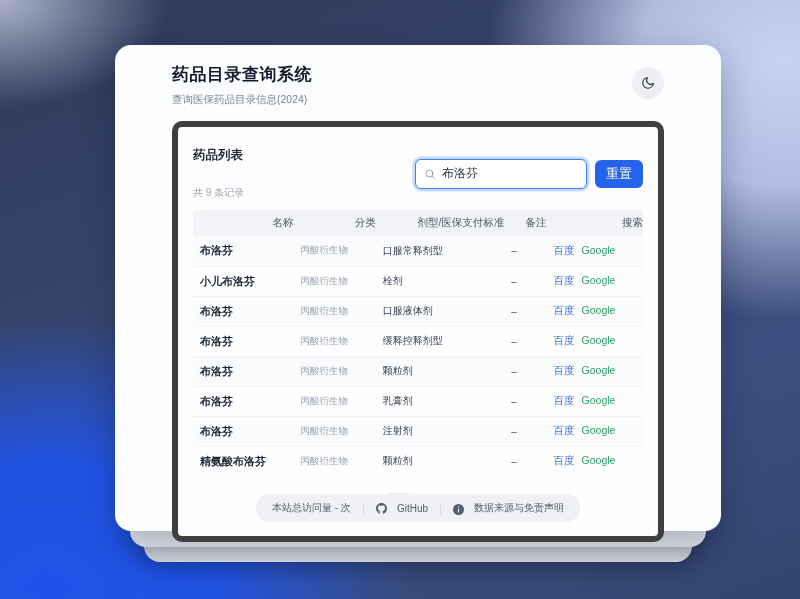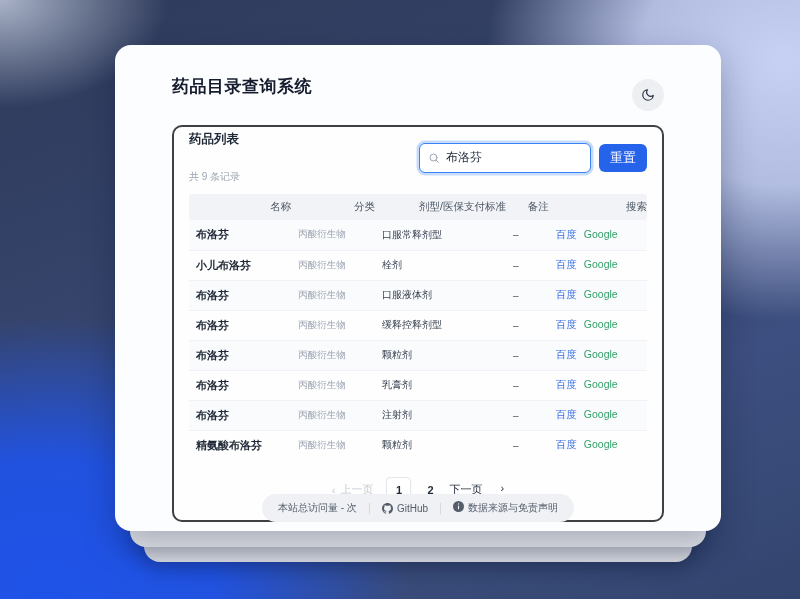--- a/index.html
+++ b/index.html
@@ -26,32 +26,32 @@
   
   .stack{position:absolute;border-radius:16px}
   .stack-2{left:144px;top:90px;width:548px;height:472px;background:linear-gradient(#f2f3f6,#dfe1e7);box-shadow:0 8px 18px rgba(8,18,48,.25)}
   .stack-1{left:130px;top:70px;width:576px;height:477px;background:linear-gradient(#f8f9fb,#e8eaee);box-shadow:0 8px 18px rgba(8,18,48,.22)}
   .card{
     position:absolute;left:115px;top:45px;width:606px;height:486px;
     background:#fcfdfe;border-radius:16px;
     box-shadow:0 14px 34px rgba(8,18,48,.28);
     padding:14px 57px 0;
   }
-  .card-head{display:flex;justify-content:space-between;align-items:flex-start;margin-top:16px}
+  .card-head{display:flex;justify-content:space-between;align-items:flex-start;margin-top:4px}
   .page-title{font-size:17px;font-weight:700;color:#141c2e;letter-spacing:.5px}
   .page-subtitle{margin-top:7px;font-size:10.5px;color:#7b8494}
   .theme-btn{
     width:32px;height:32px;border-radius:50%;border:none;background:#edeff2;
     display:flex;align-items:center;justify-content:center;cursor:pointer;margin-top:4px;flex:none;
   }
   .theme-btn svg{width:14px;height:14px;stroke:#2b3345;fill:none;stroke-width:2;stroke-linecap:round;stroke-linejoin:round}
 
   .panel{
-    margin-top:14px;border:2px solid #404040;border-radius:10px;background:#fefefe;
-    padding:0 15px 18px;
+    margin-top:14px;border:6px solid #404040;border-radius:10px;background:#fefefe;
+    padding:16px 15px 18px;
   }
   .panel-head{display:flex;justify-content:space-between;align-items:center;padding:4px 0 10px}
   .panel-title{font-size:12.5px;font-weight:700;color:var(--ink)}
   .record-count{margin-top:22px;font-size:10px;color:var(--muted)}
   .search-area{display:flex;align-items:center;gap:8px}
   .search-box{
     position:relative;width:172px;height:30px;background:#fff;
     border:1.5px solid #3b82f6;border-radius:6px;
     box-shadow:0 0 0 2.5px rgba(59,130,246,.28);
     display:flex;align-items:center;padding-left:26px;
@@ -89,34 +89,35 @@
     box-shadow:0 1px 2px rgba(20,30,60,.06);cursor:pointer;
   }
   .pg-num{font-weight:700;color:var(--ink);cursor:pointer;padding:0 3px}
 
   .card-footer{position:absolute;left:0;right:0;bottom:9px;display:flex;justify-content:center}
   .footer-pill{
     background:#eff1f4;border-radius:999px;padding:7px 16px;
     display:flex;align-items:center;gap:12px;font-size:10px;color:#555e6b;
   }
   .footer-pill .sep{width:1px;height:11px;background:#d6dade}
-  .f-link{display:flex;align-items:flex-start;gap:4px;cursor:pointer}
+  .f-link{display:flex;align-items:flex-end;gap:10px;cursor:pointer}
   .f-link svg{width:11px;height:11px;fill:#555e6b}
 </style>
 </head>
 <body>
 
 <div class="scene">
   <div class="stack stack-2"></div>
   <div class="stack stack-1"></div>
 
   <div class="card">
     <div class="card-head">
       <div>
         <div class="page-title">药品目录查询系统</div>
+        <div class="page-subtitle">查询医保药品目录信息(2024)</div>
       </div>
       <button class="theme-btn">
         <span style="display:flex">
           <svg viewBox="0 0 24 24">
               <path d="M21 12.79A9 9 0 1 1 11.21 3 7 7 0 0 0 21 12.79z"></path>
             </svg>
         </span>
       </button>
     </div>
 

